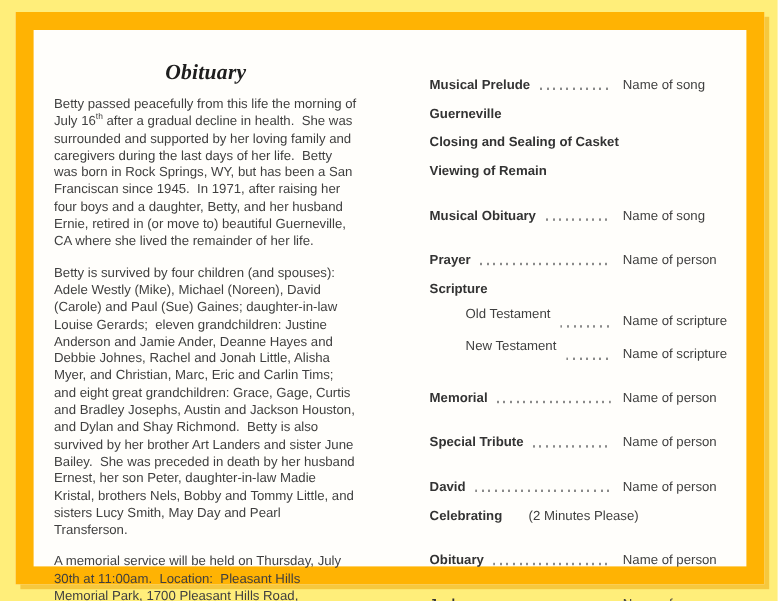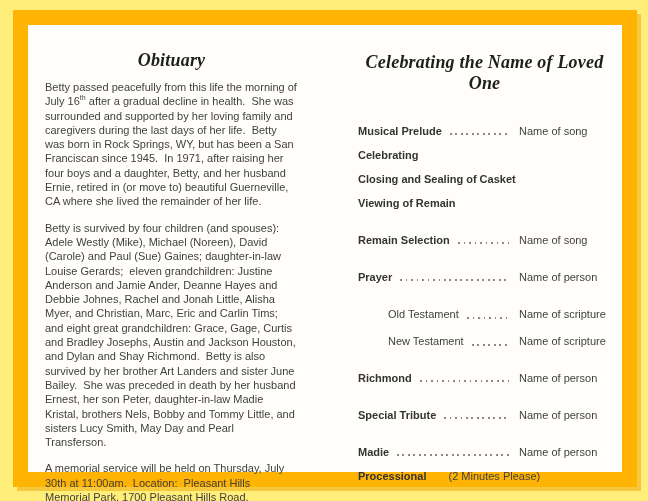--- a/index.html
+++ b/index.html
@@ -65,21 +65,21 @@
     align-self:flex-end;
     height:1.6px;
     margin:0 10px 2px 8px;
     background-image:repeating-linear-gradient(to right,var(--leader-dots) 0 1.6px,transparent 1.6px 5.5px);
   }
   .val{flex:0 0 auto;width:92px;white-space:nowrap;margin-top:13px;}
   .row.scripture{margin-bottom:2px;}
   .sub{margin:0 0 11px;}
   .srow{
     display:flex;
-    align-items:flex-end;
+    align-items:center;
     font-size:11px;
     line-height:13px;
     margin-bottom:1px;
     padding-left:30px;
     color:var(--body-text);
   }
   .slbl{white-space:nowrap;flex:0 0 auto;}
 </style>
 </head>
 <body>
@@ -87,85 +87,87 @@
 <div class="card">
 
   <div class="col col-left">
     <h1>Obituary</h1>
     <p><span>Betty passed peacefully from this life the morning of July 16</span><sup>th</sup><span> after a gradual decline in health.  She was surrounded and supported by her loving family and caregivers during the last days of her life.  Betty was born in Rock Springs, WY, but has been a San Franciscan since 1945.  In 1971, after raising her four boys and a daughter, Betty, and her husband Ernie, retired in (or move to) beautiful Guerneville, CA where she lived the remainder of her life.</span></p>
     <p>Betty is survived by four children (and spouses): Adele Westly (Mike), Michael (Noreen), David (Carole) and Paul (Sue) Gaines; daughter-in-law Louise Gerards;  eleven grandchildren: Justine Anderson and Jamie Ander, Deanne Hayes and Debbie Johnes, Rachel and Jonah Little, Alisha Myer, and Christian, Marc, Eric and Carlin Tims;  and eight great grandchildren: Grace, Gage, Curtis and Bradley Josephs, Austin and Jackson Houston, and Dylan and Shay Richmond.  Betty is also survived by her brother Art Landers and sister June Bailey.  She was preceded in death by her husband Ernest, her son Peter, daughter-in-law Madie Kristal, brothers Nels, Bobby and Tommy Little, and sisters Lucy Smith, May Day and Pearl Transferson.</p>
     <p>A memorial service will be held on Thursday, July 30th at 11:00am.  Location:  Pleasant Hills Memorial Park, 1700 Pleasant Hills Road, Sebastopol, CA 95472.  In lieu of flowers, donations may be made to (NAME and ADDRESS).</p>
   </div>
 
   <div class="col col-right">
-    <h1>Celebrating the Name of Loved One</h1>
 
     <div class="row">
       <span class="lbl">Musical Prelude</span>
       <span class="leader"></span>
       <span class="val">Name of song</span>
     </div>
 
     <div class="row plain">
-      <span class="lbl">Celebrating</span>
+      <span class="lbl">Guerneville</span>
     </div>
 
     <div class="row plain">
       <span class="lbl">Closing and Sealing of Casket</span>
     </div>
 
     <div class="row plain">
       <span class="lbl">Viewing of Remain</span>
     </div>
 
     <div class="row">
-      <span class="lbl">Remain Selection</span>
+      <span class="lbl">Musical Obituary</span>
       <span class="leader"></span>
       <span class="val">Name of song</span>
     </div>
 
     <div class="row">
       <span class="lbl">Prayer</span>
       <span class="leader"></span>
       <span class="val">Name of person</span>
     </div>
 
+    <div class="row plain scripture">
+      <span class="lbl">Scripture</span>
+    </div>
     <div class="sub">
       <div class="srow">
         <span class="slbl">Old Testament</span>
         <span class="leader"></span>
         <span class="val">Name of scripture</span>
       </div>
       <div class="srow">
         <span class="slbl">New Testament</span>
         <span class="leader"></span>
         <span class="val">Name of scripture</span>
       </div>
     </div>
 
     <div class="row">
-      <span class="lbl">Richmond</span>
+      <span class="lbl">Memorial</span>
       <span class="leader"></span>
       <span class="val">Name of person</span>
     </div>
 
     <div class="row">
       <span class="lbl">Special Tribute</span>
       <span class="leader"></span>
       <span class="val">Name of person</span>
     </div>
 
     <div class="row">
-      <span class="lbl">Madie</span>
+      <span class="lbl">David</span>
       <span class="leader"></span>
       <span class="val">Name of person</span>
     </div>
 
     <div class="row plain">
-      <span class="lbl">Processional</span>
+      <span class="lbl">Celebrating</span>
       <span class="suffix">(2 Minutes Please)</span>
     </div>
 
     <div class="row">
       <span class="lbl">Obituary</span>
       <span class="leader"></span>
       <span class="val">Name of person</span>
     </div>
 
     <div class="row">

